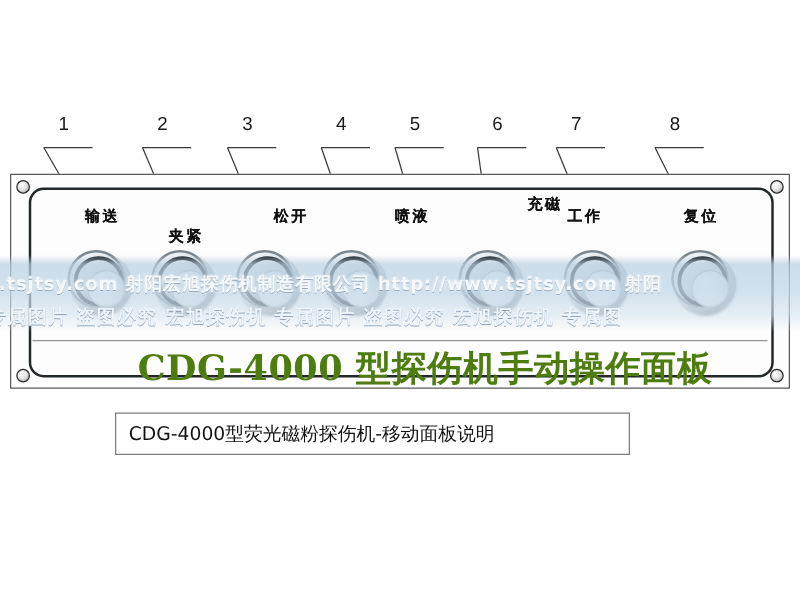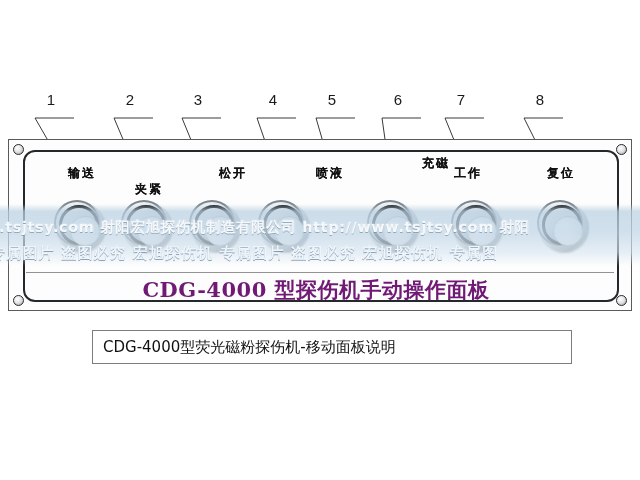--- a/index.html
+++ b/index.html
@@ -133,37 +133,37 @@
     position: absolute;
     left: 26px;
     top: 272px;
     width: 588px;
     height: 0;
     border-top: 1px solid #3a3a3a;
     opacity: .55;
   }
   #plate-title {
     position: absolute;
-    left: 316px;
+    left: 340px;
     top: 276px;
     transform: translateX(-50%);
     font-family: "DejaVu Serif", "Liberation Serif", serif;
-    font-size: 21px;
+    font-size: 28px;
     font-weight: 700;
-    color: #701a75;
+    color: #4d7c0f;
     white-space: nowrap;
     letter-spacing: 0.5px;
   }
 
   
   #caption-box {
     position: absolute;
     left: 92px;
     top: 330px;
-    width: 480px;
+    width: 412px;
     height: 34px;
     border: 1px solid #7d7d7d;
     background: #ffffff;
     box-sizing: border-box;
     display: flex;
     align-items: center;
   }
   #caption-text {
     font-family: "DejaVu Sans", "Liberation Sans", sans-serif;
     font-size: 15px;

